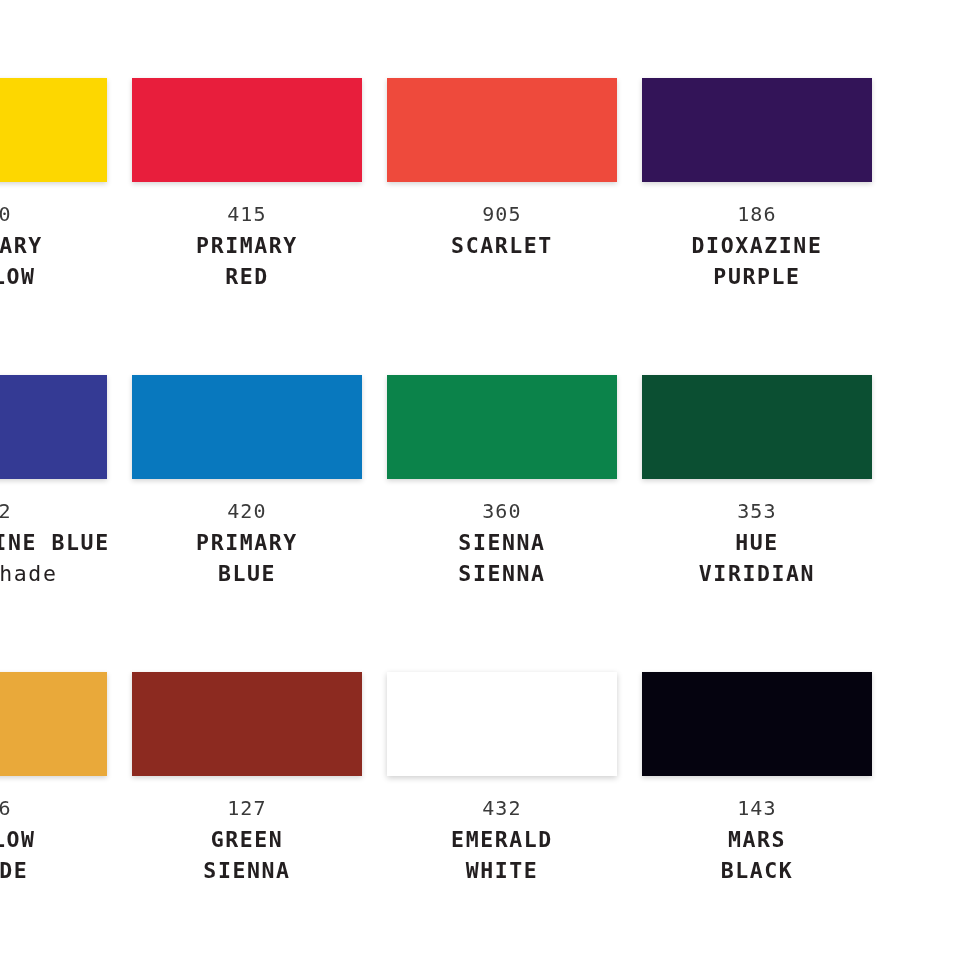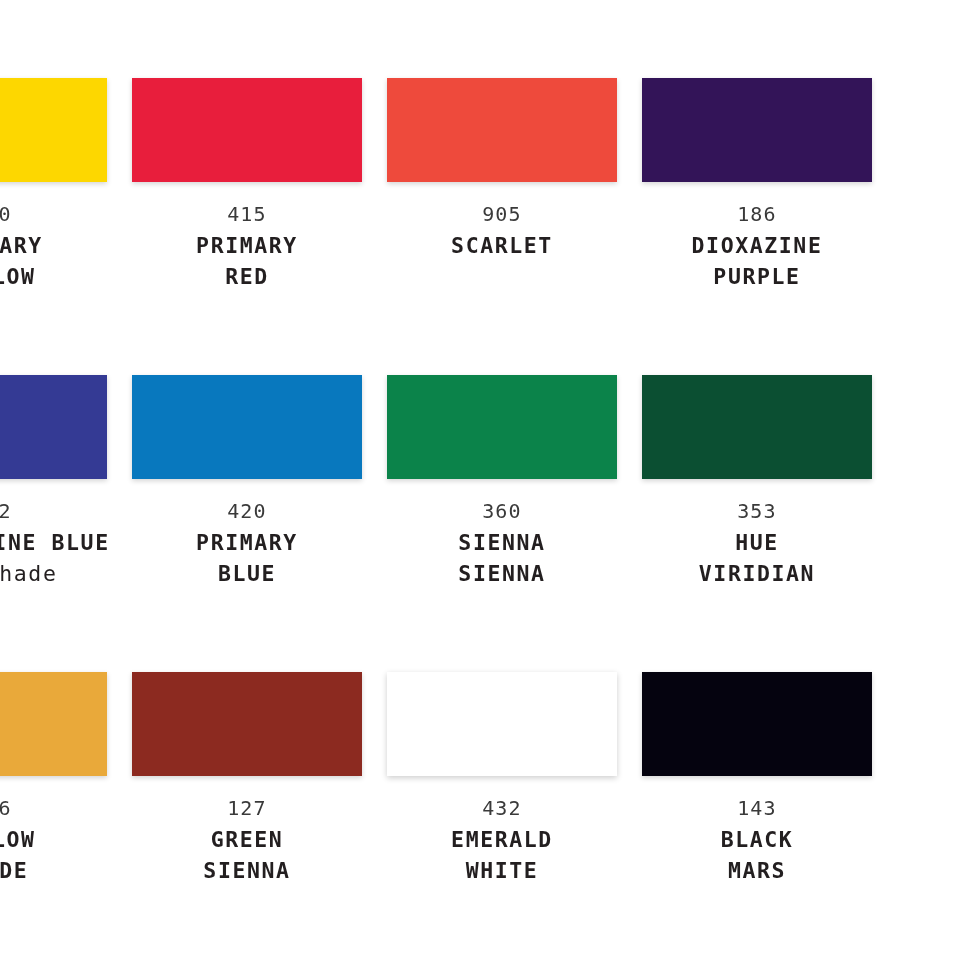--- a/index.html
+++ b/index.html
@@ -205,20 +205,20 @@
         <span class="name">EMERALD</span>
         <span class="name">WHITE</span>
 
       </div>
     </div>
 
     <div class="cell">
       <div class="swatch" style="background: rgb(5, 3, 15);"></div>
       <div class="label">
         <span class="code">143</span>
+        <span class="name">MARS</span>
         <span class="name">BLACK</span>
-        <span class="name">MARS</span>
 
       </div>
     </div>
 
   </div>
 </div>
 
 </body></html>

